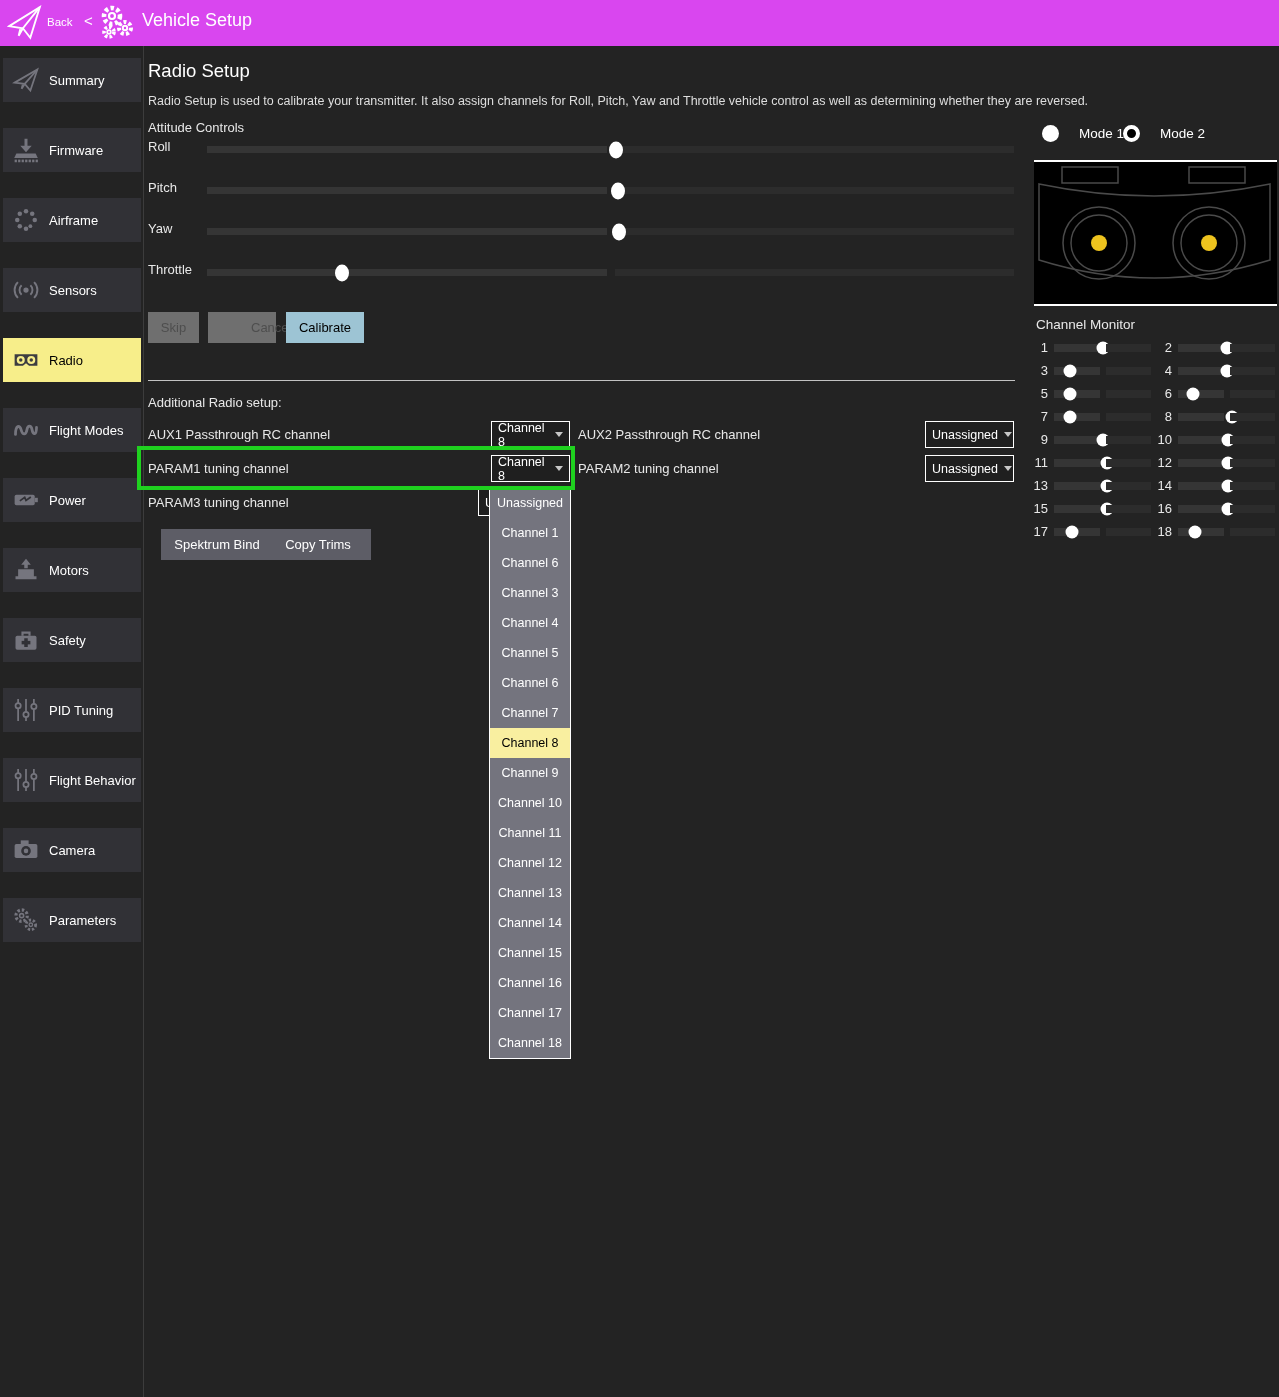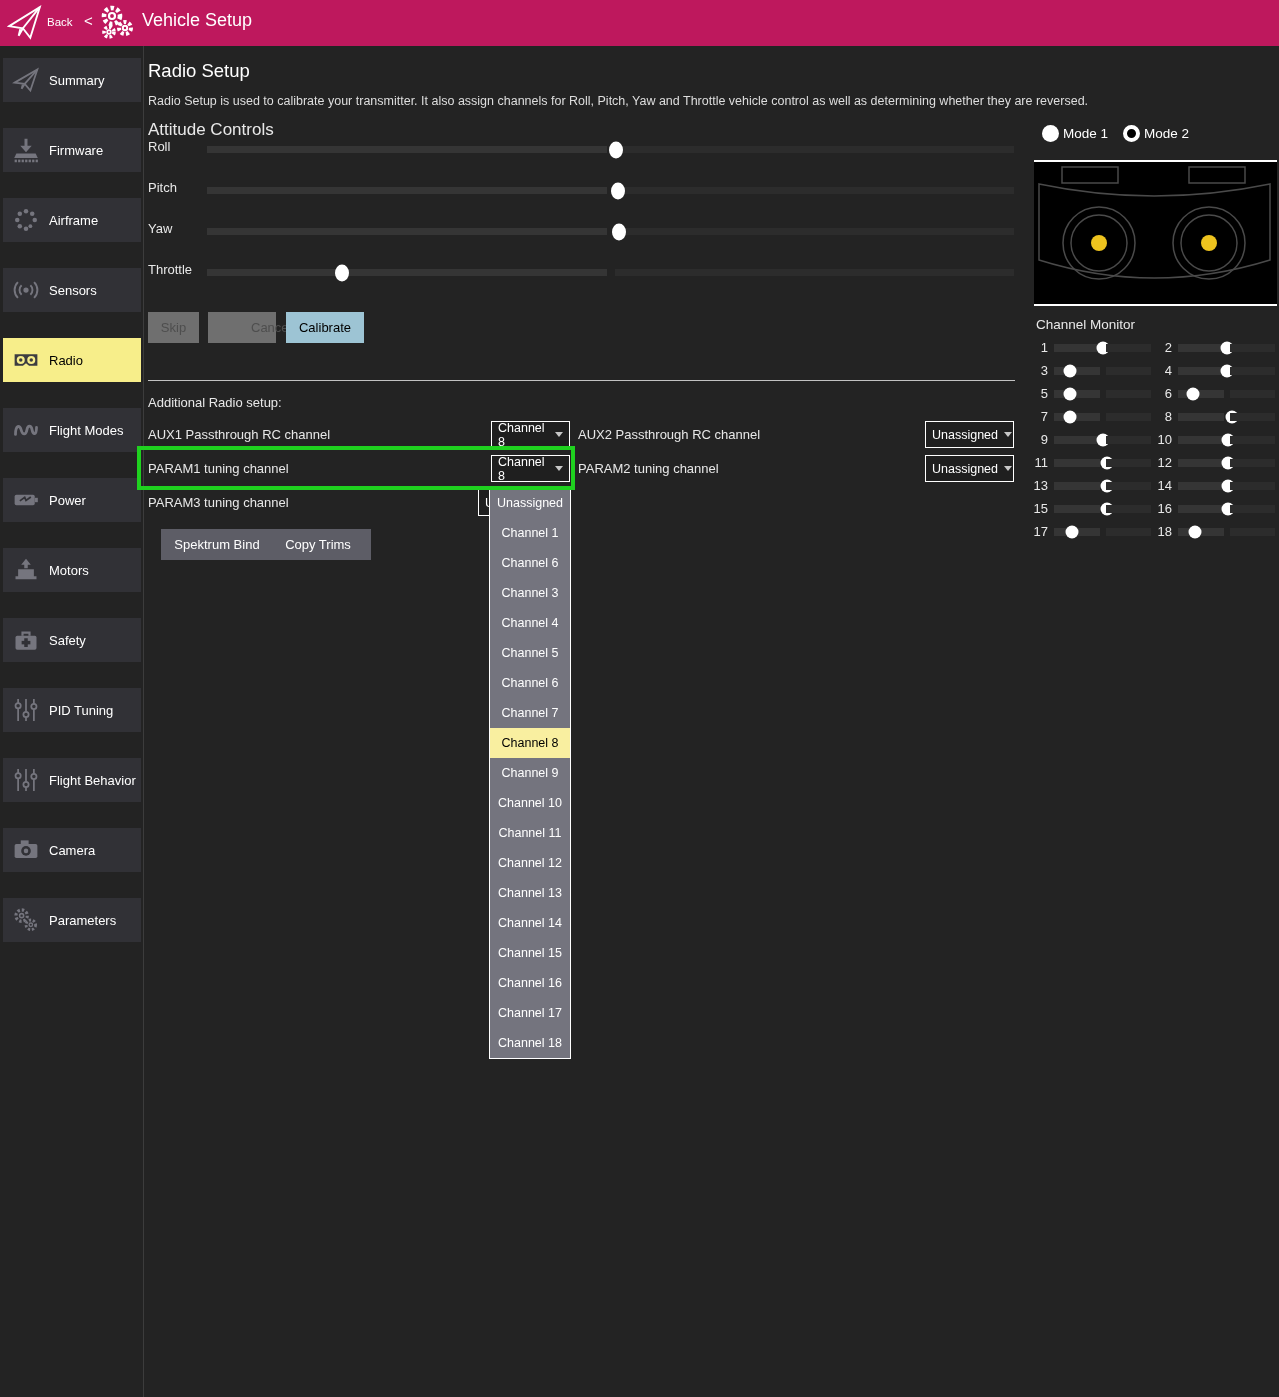--- a/index.html
+++ b/index.html
@@ -3,41 +3,41 @@
 <meta charset="utf-8">
 <style>
   * { margin:0; padding:0; box-sizing:border-box; }
   html,body { background:#161616; }
   body { font-family:"Liberation Sans", sans-serif; }
   #page {
     position:relative; width:1279px; height:1397px;
     background:#232323; color:#e8e8e8; overflow:hidden;
   }
   
-  #topbar { position:absolute; left:0; top:0; width:1279px; height:46px; background:#be185d; }
+  #topbar { position:absolute; left:0; top:0; width:1279px; height:46px; background:#d946ef; }
   #topbar .logo { position:absolute; left:7px; top:4px; }
   #topbar .back { position:absolute; left:47px; top:16px; font-size:11.5px; color:#fff; }
   #topbar .chev { position:absolute; left:84px; top:12px; font-size:15px; color:#fff; }
   #topbar .gears { position:absolute; left:97px; top:3px; }
   #topbar .title { position:absolute; left:142px; top:10px; font-size:18px; color:#fff; }
   
   #sidebar { position:absolute; left:3px; top:58px; width:138px; display:flex; flex-direction:column; gap:26px; }
   .sidebar-item { height:44px; background:#313136; display:flex; align-items:center; cursor:pointer; color:#fff; }
   .sidebar-item.selected { background:var(--sel-tab,#f7ee8a); color:#000; }
   .side-icon { width:46px; display:flex; justify-content:center; align-items:center; color:#75757e; }
   .sidebar-item.selected .side-icon { color:#3d3d40; }
   svg .hole { fill:#313136; }
   svg .holestroke { stroke:#313136; }
   .sidebar-item.selected svg .hole { fill:var(--sel-tab,#f7ee8a); }
   .side-label { font-size:13px; }
   #vdivider { position:absolute; left:143px; top:46px; width:1px; height:1351px; background:#3c3c3c; }
   
   .page-title { position:absolute; left:148px; top:60px; font-size:18.5px; color:#fff; font-weight:400; }
   .page-desc { position:absolute; left:148px; top:94px; font-size:12.5px; color:#dedede; white-space:nowrap;text-align:center; }
-  .att-heading { position:absolute; left:148px; top:120px; font-size:17px; }
+  .att-heading { position:absolute; left:148px; top:120px; font-size:13px; }
   
   #att-sliders { position:absolute; left:145px; top:136px; width:880px; }
   .slider-row { position:relative; height:41px; }
   .slider-label { position:absolute; left:3px; top:3px; font-size:13px; }
   .slider-track { position:absolute; left:62px; top:10px; width:807px; height:7px; }
   .slider-track::before { content:""; position:absolute; left:0; top:0; height:7px; width:calc(50% - 4px); background:#353535; }
   .slider-track::after  { content:""; position:absolute; right:0; top:0; height:7px; width:calc(50% - 4px); background:#2c2c2c; }
   .slider-thumb { position:absolute; top:50%; width:14px; height:17px; background:#fff; border-radius:50%; transform:translate(-50%,-50%); z-index:2; }
   
   .cal-btn { position:absolute; top:312px; height:31px; border:none; font-size:13px; font-family:inherit; cursor:pointer; }
@@ -57,21 +57,21 @@
   .list-item { height:30px; line-height:30px; text-align:center; font-size:12.5px; color:#fff; cursor:pointer; }
   .list-item.selected { background:var(--dd-hl,#f9efa0); color:#000; }
   
   #inspect-box { position:absolute; left:137px; top:446px; width:438px; height:44px;
                  border:4px solid var(--hl-green,#1fd11f); z-index:8; pointer-events:none; }
   
   .gray-btn { position:absolute; top:529px; height:31px; background:#5d5d66; color:#fff; border:none; font-size:13px; font-family:inherit; cursor:pointer; }
   #btn-spektrum { left:161px; width:112px; }
   #btn-copytrims { left:265px; width:106px; }
   
-  .mode-group { position:absolute; top:125px; display:flex; align-items:center; gap:4px; cursor:pointer; }
+  .mode-group { position:absolute; top:125px; display:flex; align-items:center; gap:20px; cursor:pointer; }
   #mode-1 { left:1042px; } #mode-2 { left:1123px; }
   .radio-circle { width:17px; height:17px; border-radius:50%; background:#fff; }
   .radio-circle.checked { border:4px solid #fff; background:#000; }
   .mode-label { font-size:13.5px; color:#fff; }
   #tx-diagram { position:absolute; left:1034px; top:160px; width:243px; height:146px; background:#000;
                 border-top:2px solid #fff; border-bottom:2px solid #fff; }
   .cm-heading { position:absolute; left:1036px; top:317px; font-size:13.5px; }
   #cm-grid { position:absolute; left:1030px; top:336px; width:248px; display:grid; grid-template-columns:124px 124px; }
   .cm-cell { height:23px; display:flex; align-items:center; padding-right:3px; }
   .cm-num { width:18px; text-align:right; font-size:13px; margin-right:6px; flex:none; }

